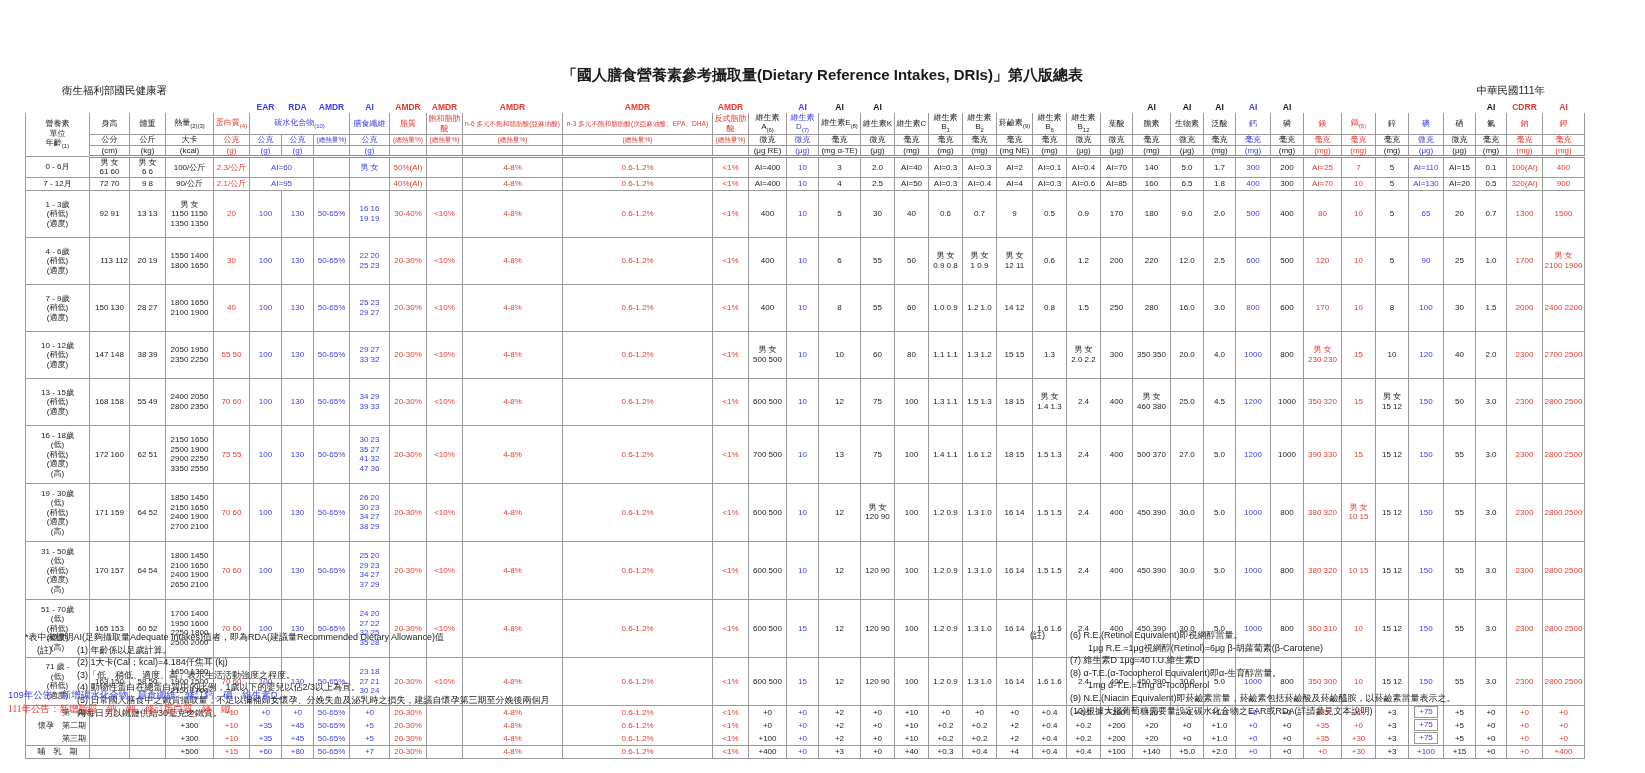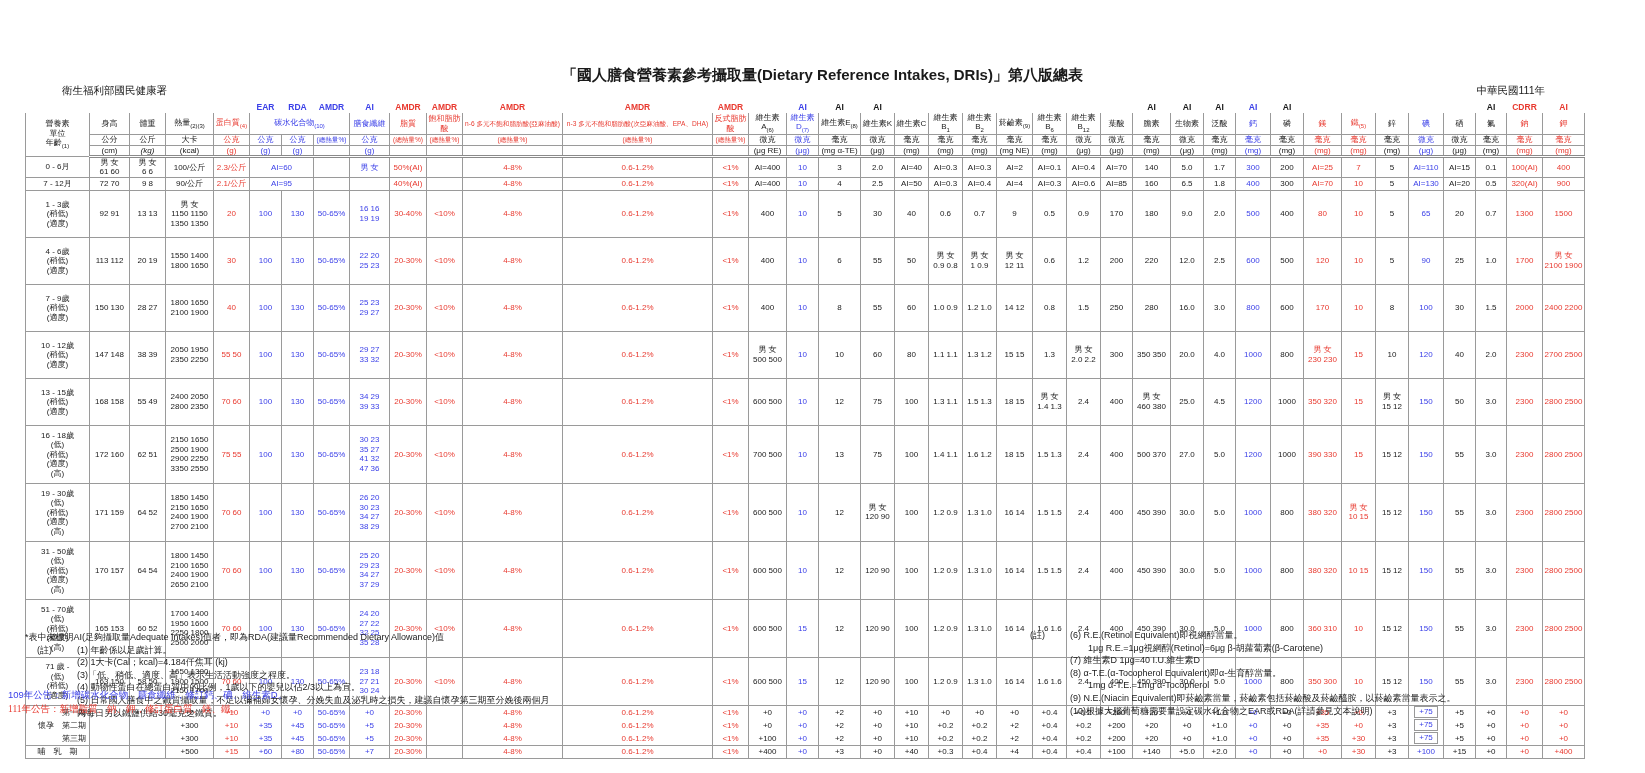--- a/index.html
+++ b/index.html
@@ -192,21 +192,21 @@
         <th style="color: rgb(232, 57, 47);">毫克</th>
         <th style="color: rgb(26, 26, 26);">毫克</th>
         <th style="color: rgb(60, 65, 232);">微克</th>
         <th style="color: rgb(26, 26, 26);">微克</th>
         <th style="color: rgb(26, 26, 26);">毫克</th>
         <th style="color: rgb(232, 57, 47);">毫克</th>
         <th style="color: rgb(232, 57, 47);">毫克</th>
       </tr>
       <tr class="hdr3">
         <th style="color: rgb(26, 26, 26);">(cm)</th>
-        <th style="color: rgb(26, 26, 26); font-style: italic;">(kg)</th>
+        <th style="color: rgb(26, 26, 26);">(kg)</th>
         <th style="color: rgb(26, 26, 26);">(kcal)</th>
         <th style="color: rgb(232, 57, 47);">(g)</th>
         <th style="color: rgb(60, 65, 232);">(g)</th>
         <th style="color: rgb(60, 65, 232);">(g)</th>
         <th style="color: rgb(60, 65, 232);">&nbsp;</th>
         <th style="color: rgb(60, 65, 232);">(g)</th>
         <th style="color: rgb(232, 57, 47);">&nbsp;</th>
         <th style="color: rgb(232, 57, 47);">&nbsp;</th>
         <th style="color: rgb(232, 57, 47);">&nbsp;</th>
         <th style="color: rgb(232, 57, 47);">&nbsp;</th>
@@ -360,21 +360,21 @@
         <td style="color: rgb(60, 65, 232);">65</td>
         <td style="color: rgb(26, 26, 26);">20</td>
         <td style="color: rgb(26, 26, 26);">0.7</td>
         <td style="color: rgb(232, 57, 47);">1300</td>
         <td style="color: rgb(232, 57, 47);">1500</td>
       </tr>
       <tr class="rh-m">
         <td>4 - 6歲
 (稍低)
 (適度)</td>
-        <td style="color: rgb(26, 26, 26);">113 112</td>
+        <td style="color: rgb(26, 26, 26); text-align: right;">113 112</td>
         <td style="color: rgb(26, 26, 26);">20 19</td>
         <td style="color: rgb(26, 26, 26);">1550 1400
 1800 1650</td>
         <td style="color: rgb(232, 57, 47);">30</td>
         <td style="color: rgb(60, 65, 232);">100</td>
         <td style="color: rgb(60, 65, 232);">130</td>
         <td style="color: rgb(60, 65, 232);">50-65%</td>
         <td style="color: rgb(60, 65, 232);">22 20
 25 23</td>
         <td style="color: rgb(232, 57, 47);">20-30%</td>

